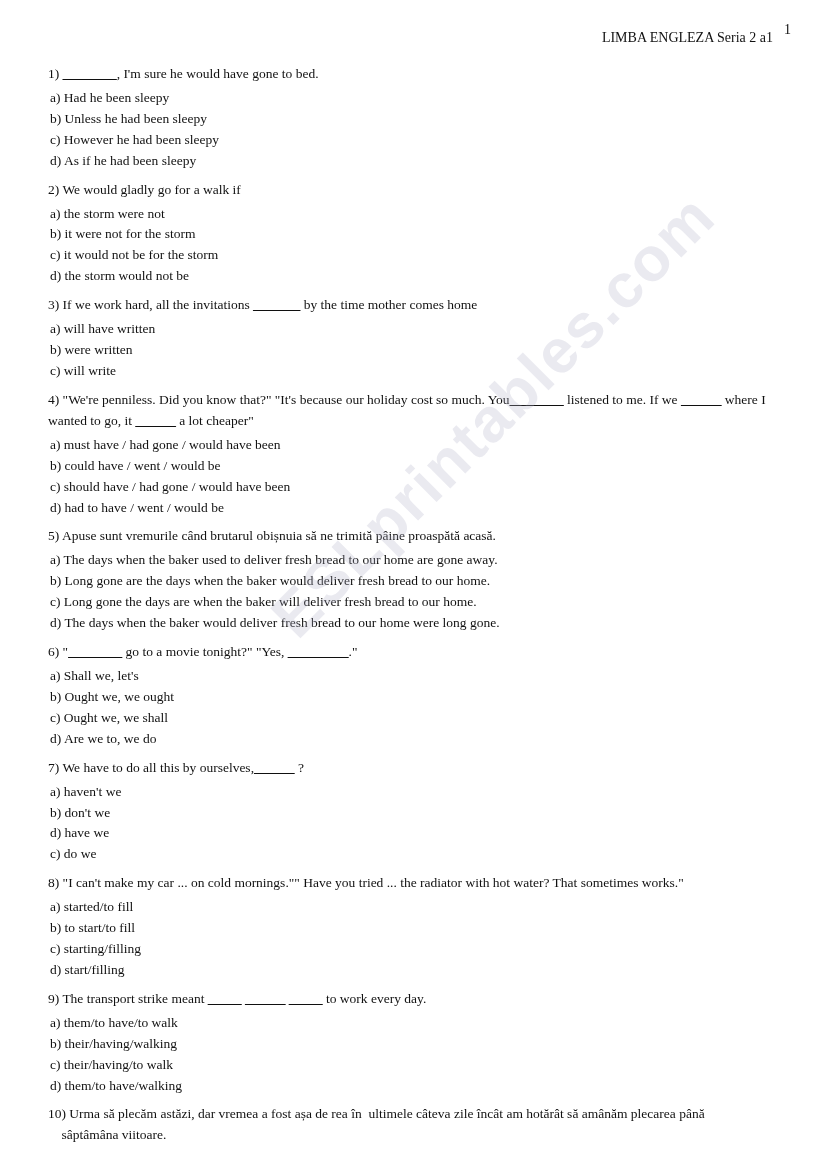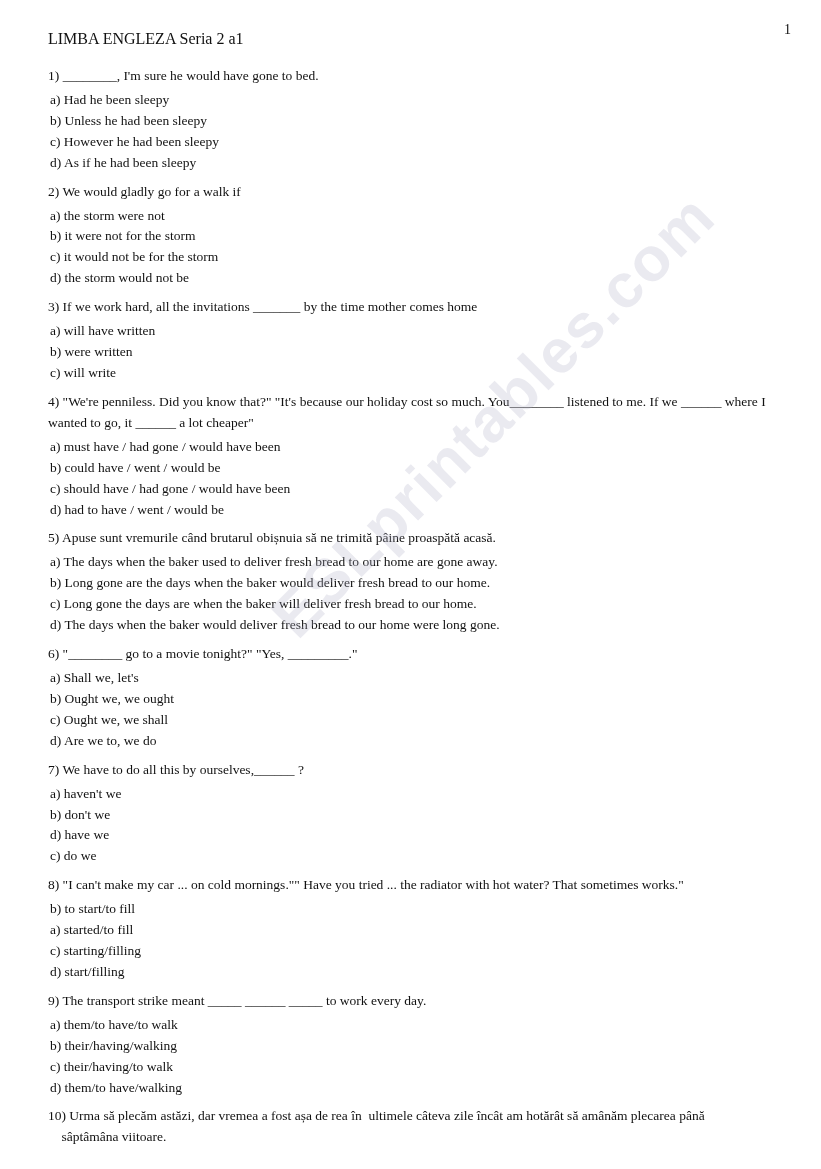--- a/index.html
+++ b/index.html
@@ -13,22 +13,22 @@
       position: relative;
       padding: 30px 48px 40px 48px;
     }
     .page-number {
       position: absolute;
       top: 22px;
       right: 30px;
       font-size: 14px;
     }
     .page-title {
-      text-align: left;
-      font-size: 16px;
+      text-align: right;
+      font-size: 14px;
       margin-bottom: 18px;
       font-weight: normal;
     }
     .question-block {
       margin-bottom: 8px;
     }
     .question-text {
       margin-bottom: 3px;
       line-height: 1.55;
     }
@@ -43,20 +43,21 @@
       font-size: 62px;
       color: rgba(180,180,200,0.28);
       font-family: Arial, sans-serif;
       font-weight: bold;
       transform: rotate(-45deg);
       pointer-events: none;
       white-space: nowrap;
       letter-spacing: 2px;
     }
     .underline {
+      text-decoration: underline;
     }
   </style>
 </head>
 <body>
 
 <span class="page-number">1</span>
 
 <div class="page-title">LIMBA ENGLEZA Seria 2 a1</div>
 
 <div>
@@ -111,22 +112,22 @@
   <div class="question-block">
     <div class="question-text">7) We have to do all this by ourselves,<span class="underline">______</span> ?</div>
     <div class="option">a) haven't we</div>
     <div class="option">b) don't we</div>
     <div class="option">d) have we</div>
     <div class="option">c) do we</div>
   </div>
 
   <div class="question-block">
     <div class="question-text">8) "I can't make my car ... on cold mornings."" Have you tried ... the radiator with hot water? That sometimes works."</div>
+    <div class="option">a) started/to fill</div>
     <div class="option">b) to start/to fill</div>
-    <div class="option">a) started/to fill</div>
     <div class="option">c) starting/filling</div>
     <div class="option">d) start/filling</div>
   </div>
 
   <div class="question-block">
     <div class="question-text">9) The transport strike meant <span class="underline">_____</span> <span class="underline">______</span> <span class="underline">_____</span> to work every day.</div>
     <div class="option">a) them/to have/to walk</div>
     <div class="option">b) their/having/walking</div>
     <div class="option">c) their/having/to walk</div>
     <div class="option">d) them/to have/walking</div>

